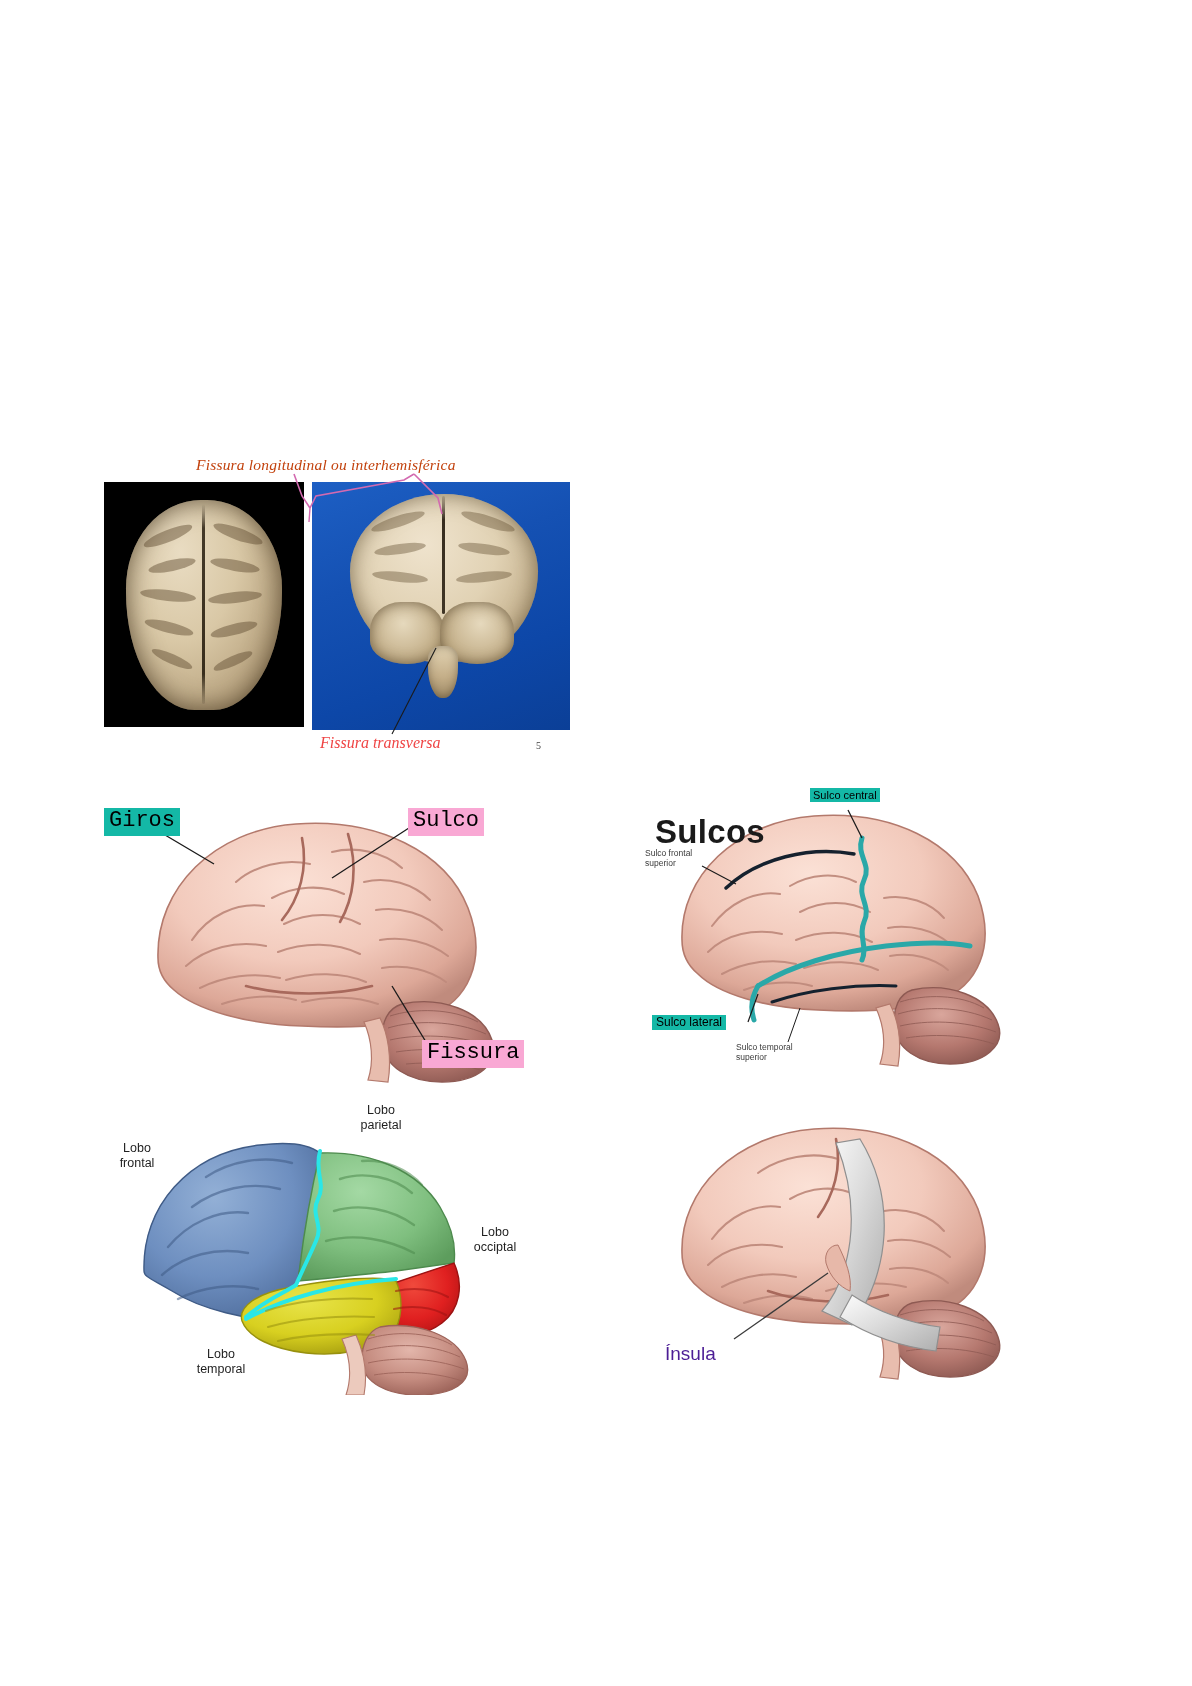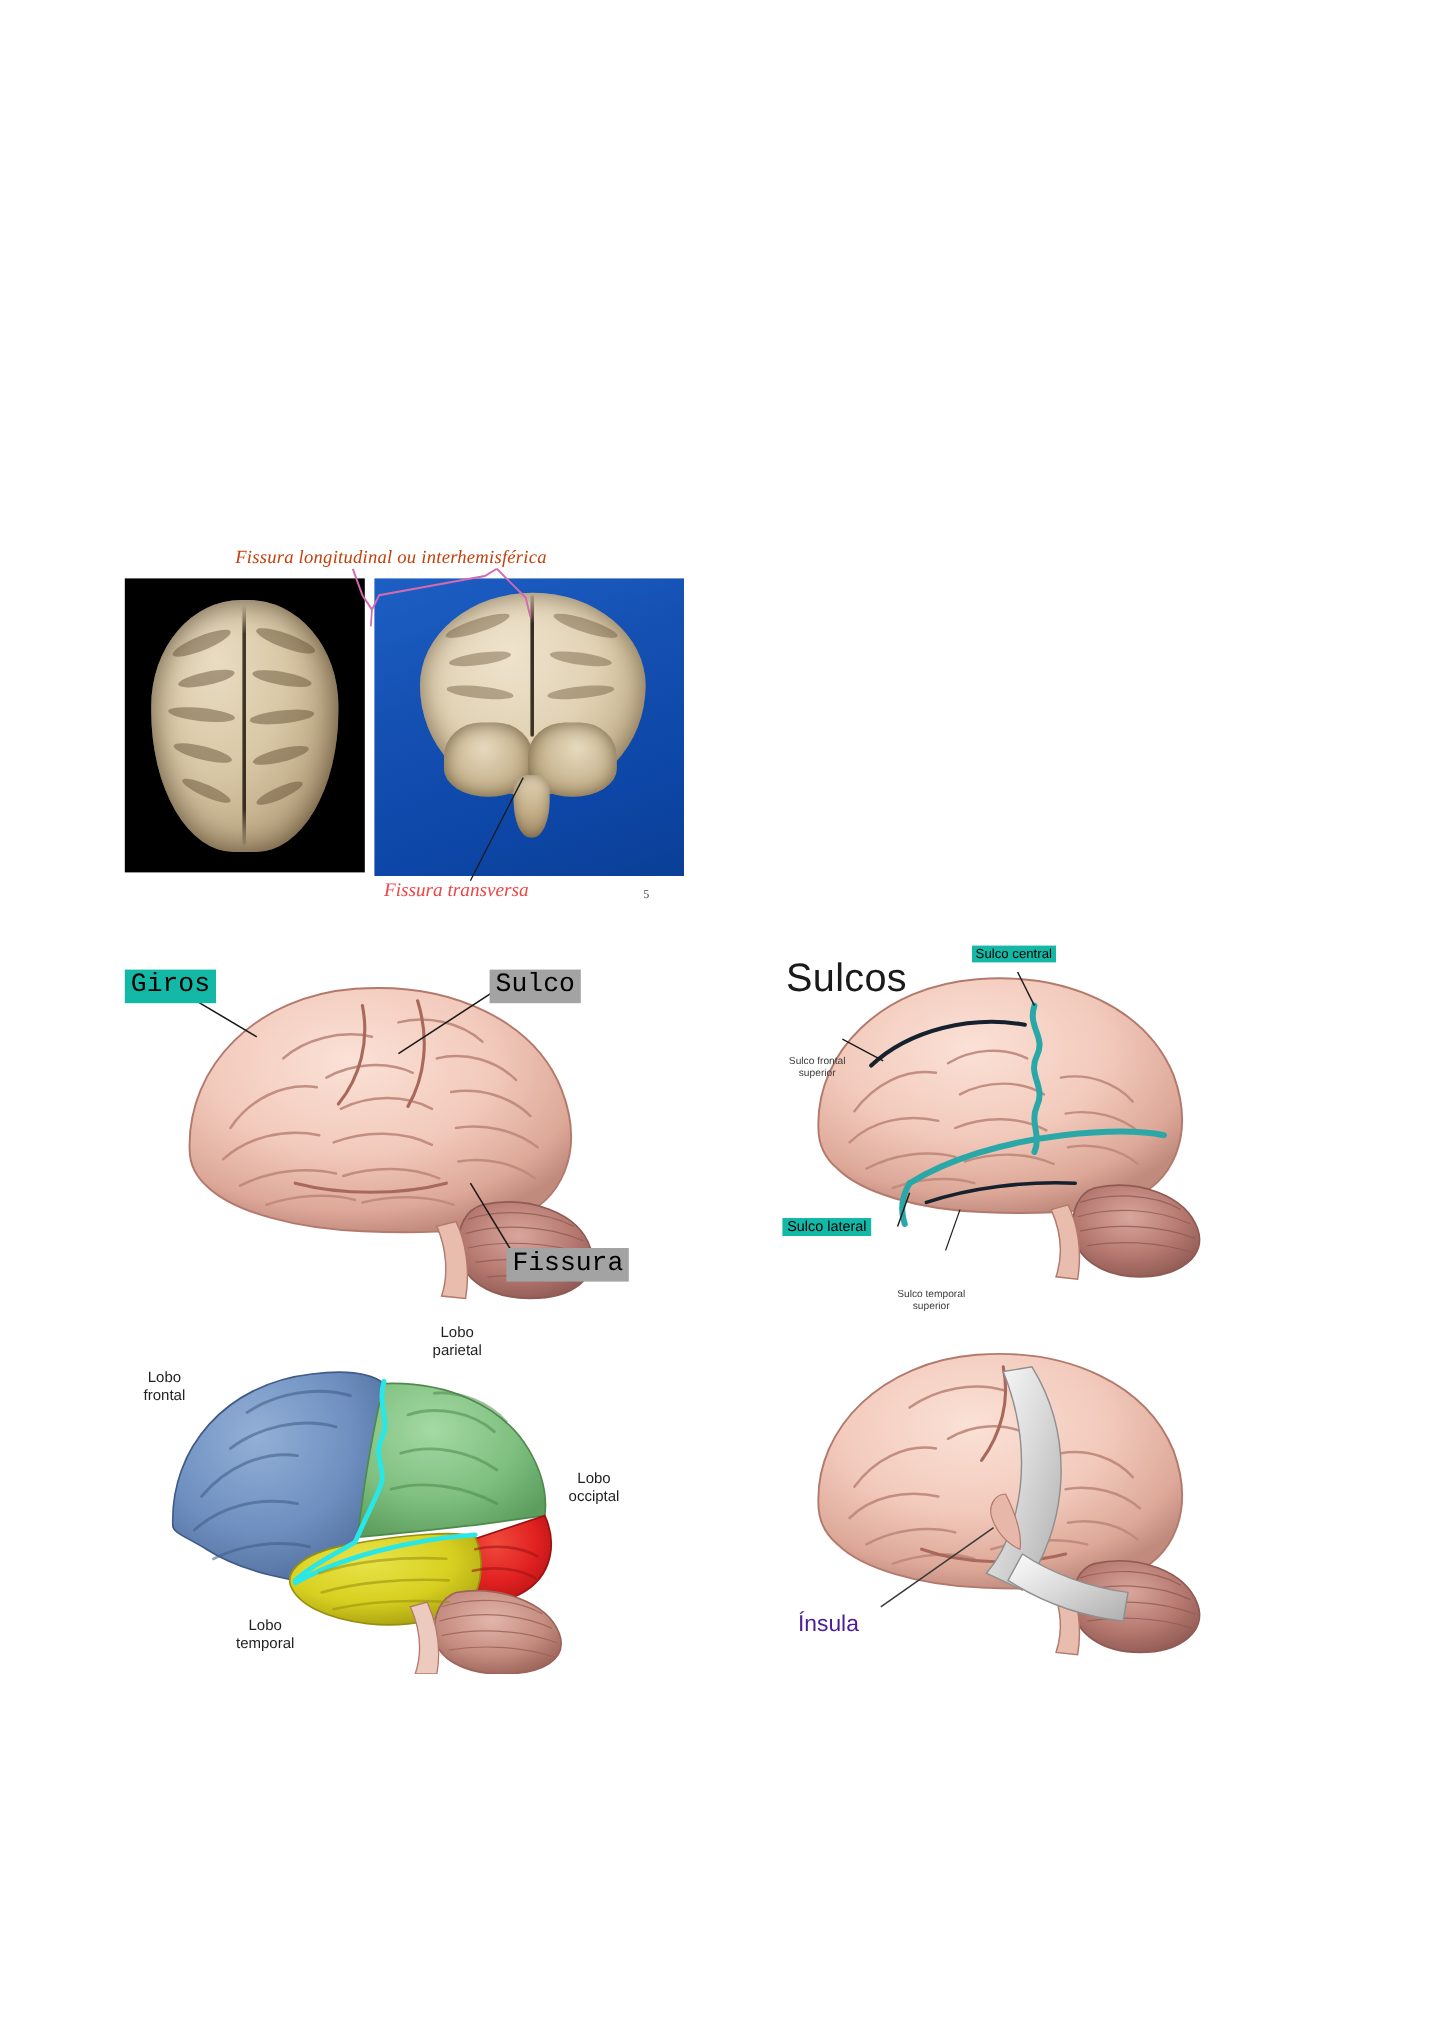--- a/index.html
+++ b/index.html
@@ -86,38 +86,38 @@
   #giros-svg{position:absolute;left:0;top:0;width:470px;height:300px;}
 
   .hl{
     position:absolute;
     font-size:22px;color:#000;
     padding:1px 5px 2px 5px;
     line-height:1.12;
     white-space:nowrap;
   }
   .hl-yellow{background:#14b8a6;}
-  .hl-cyan{background:#a3a3a3;}
+  .hl-cyan{background:#f9a8d4;}
 
   #label-giros{left:8px;top:18px;}
   #label-sulco{left:312px;top:18px;}
   #label-fissura{left:326px;top:250px;}
 
   
   #sulcos-block{left:640px;top:780px;width:380px;height:300px;}
   #sulcos-svg{position:absolute;left:0;top:0;width:380px;height:300px;}
   #heading-sulcos{
-    left:15px;top:16px;
-    font-size:33px;color:#1a1a1a;letter-spacing:.3px;white-space:nowrap;
+    left:15px;top:33px;
+    font-size:33px;color:#1a1a1a;letter-spacing:.3px;white-space:nowrap;font-weight:bold;
   }
   #label-sulco-central{left:170px;top:8px;font-size:11px;padding:1px 3px;}
   #label-sulco-lateral{left:12px;top:235px;font-size:12px;padding:1px 4px;}
   .small-gray{
     position:absolute;font-size:8.5px;color:#3a3a3a;
-    line-height:1.18;text-align:center;white-space:pre-line;margin-top:31px;
+    line-height:1.18;text-align:left;white-space:pre-line;
   }
   #label-sulco-frontal{left:5px;top:68px;width:72px;}
   #label-sulco-temporal{left:96px;top:262px;width:80px;}
 
   
   #lobos-block{left:96px;top:1095px;width:470px;height:300px;}
   #lobos-svg{position:absolute;left:0;top:0;width:470px;height:300px;}
   .lobe-label{
     position:absolute;font-size:12.5px;color:#1f1f1f;
     line-height:1.2;white-space:pre-line;text-align:center;

